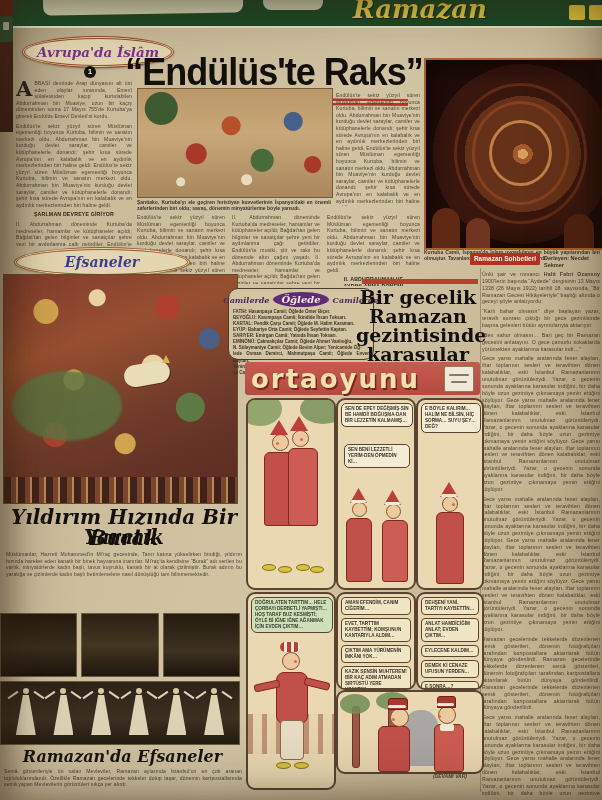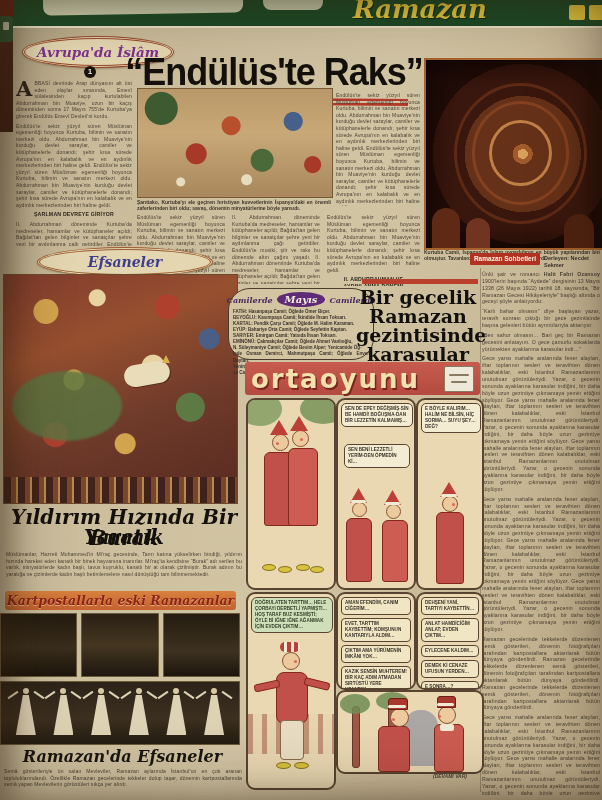--- a/index.html
+++ b/index.html
@@ -110,21 +110,21 @@
   </div>
   <div class="abs tiny" style="left:232px;top:214px;width:88px;height:70px">
     <p>II. Abdurrahman döneminde Kurtuba'da medreseler, hamamlar ve kütüphaneler açıldı; Bağdat'tan gelen bilginler ve sanatçılar şehre yeni bir aydınlanma çağı getirdiler. Endülüs'te musiki, şiir ve raks bu dönemde altın çağını yaşadı. II. Abdurrahman döneminde Kurtuba'da medreseler, hamamlar ve kütüphaneler açıldı; Bağdat'tan gelen bilginler ve sanatçılar şehre yeni bir aydınlanma çağı getirdiler. Endülüs'te musiki, şiir ve raks bu dönemde altın çağını yaşadı.</p>
   </div>
   <div class="abs tiny" style="left:327px;top:214px;width:93px;height:72px">
     <p>Endülüs'te sekiz yüzyıl süren Müslüman egemenliği boyunca Kurtuba, bilimin ve sanatın merkezi oldu. Abdurrahman bin Muaviye'nin kurduğu devlet saraylar, camiler ve kütüphanelerle donandı; şehir kısa sürede Avrupa'nın en kalabalık ve en aydınlık merkezlerinden biri haline geldi.</p>
     <div class="subhead">II. ABDURRAHMAN VE AYDINLANMA DÖNEMİ</div>
 
   </div>
 
-  <div class="abs oval" style="left:37px;top:247px;width:170px;height:24px;border-color:#9a5a30">
+  <div class="abs oval" style="left:14px;top:247px;width:170px;height:24px;border-color:#9a5a30">
     <span style="font:700 italic 14px 'DejaVu Serif',serif;color:#3d3e8e">Efsaneler</span>
   </div>
 
   <div class="abs" style="left:3px;top:274px;width:233px;height:228px;border:1px solid #6a4a2e;background:
        radial-gradient(circle at 18% 16%, #d2a44e 0 12px, rgba(0,0,0,0) 13px),
        radial-gradient(circle at 40% 10%, #e8d3a0 0 8px, rgba(0,0,0,0) 9px),
        radial-gradient(circle at 70% 14%, #b0402e 0 12px, rgba(0,0,0,0) 13px),
        radial-gradient(circle at 88% 28%, #4a5e86 0 10px, rgba(0,0,0,0) 11px),
        radial-gradient(circle at 64% 40%, #e8d3a0 0 11px, rgba(0,0,0,0) 12px),
        radial-gradient(circle at 30% 46%, #d2a44e 0 10px, rgba(0,0,0,0) 11px),
@@ -136,24 +136,20 @@
     <div class="abs" style="left:120px;top:88px;width:46px;height:22px;background:#e9dcb8;border-radius:12px;transform:rotate(-10deg);box-shadow:1px 1px 0 #5a2a1e"></div>
     <div class="abs" style="left:158px;top:80px;width:8px;height:8px;background:#d9b04e;clip-path:polygon(50% 0,100% 100%,0 100%)"></div>
     <div class="abs" style="left:0;bottom:0;width:100%;height:26px;opacity:.85;background:
          repeating-linear-gradient(90deg,#3a201a 0 7px,#7e4a2e 7px 12px,#c79a58 12px 14px)"></div>
   </div>
 
   <div class="abs" style="left:0;top:528px;width:248px;text-align:center;font:700 italic 20px/1 'DejaVu Serif',serif;color:#14110d">Burak</div>
   <div class="abs" style="left:0;top:507px;width:248px;text-align:center;font:700 italic 20px/1 'DejaVu Serif',serif;color:#14110d">Yıldırım Hızında Bir Yaratık</div>
   <div class="abs tiny" style="left:6px;top:551px;width:236px;height:36px">Müslümanlar, Hazreti Muhammed'in Mi'raç gecesinde, Tanrı katına yükselirken bindiği, yıldırım hızında hareket eden kanatlı bir binek hayvanına inanırlar. Mi'raç'ta kendisine “Burak” adı verilen bu varlık, minyatürlerde kadın başlı, tavus kuyruklu, kanatlı bir at olarak çizilmiştir. Burak adının bu yaratığa ve çizimlerde kadın başlı betimlemelere nasıl dönüştüğü tam bilinmemektedir.</div>
 
-  <div class="abs" style="left:5px;top:591px;width:231px;height:19px;border-radius:3px;
-              background:linear-gradient(#d8813f,#c4622f);display:flex;align-items:center;justify-content:center">
-    <span style="font:700 italic 12.5px 'DejaVu Serif',serif;color:#8c2416;text-shadow:0 1px 0 rgba(255,225,185,.55)">Kartpostallarla eski Ramazanlar</span>
-  </div>
 
   <div class="abs" style="left:0;top:613px;width:240px;height:64px;display:flex;gap:4px">
     <div style="flex:1;background:linear-gradient(#241c10,#3a2e1c 55%,#1c150c);border:1px solid #6b5a3c"></div>
     <div style="flex:1;background:linear-gradient(#2a2014,#443620 50%,#1f1810);border:1px solid #6b5a3c"></div>
     <div style="flex:1;background:linear-gradient(#241c10,#3e3220 60%,#1c150c);border:1px solid #6b5a3c"></div>
   </div>
   <div class="abs" style="left:0;top:681px;width:240px;height:64px;background:linear-gradient(#2c2318,#3c3020 60%,#241c12);
               border:1px solid #6b5a3c;display:flex;align-items:flex-end;justify-content:space-around;padding:4px 6px;box-sizing:border-box">
     <div class="dervish">
         <span class="dh"></span>
@@ -191,25 +187,25 @@
         <span class="da2"></span>
         <span class="db"></span>
       </div>
   </div>
 
   <div class="abs" style="left:0;top:749px;width:245px;text-align:center;font:700 italic 16px/1 'DejaVu Serif',serif;color:#181510">Ramazan'da Efsaneler</div>
   <div class="abs tiny" style="left:4px;top:768px;width:238px;height:20px">
     <p>Semâ gösterileriyle ün salan Mevleviler, Ramazan aylarında İstanbul'un en çok aranan topluluklarındandı. Özellikle Ramazan gecelerinde tekkeler dolup taşar, dönemin kartpostallarında semâ yapan Mevlevilerin görüntüleri sıkça yer alırdı.</p>
   </div>
 
-  <div class="abs" style="left:228px;top:288px;width:146px;height:72px;border:1.5px solid #4a3c2c;border-radius:22px;
+  <div class="abs" style="left:228px;top:288px;width:146px;height:72px;border:1.5px solid #4a3c2c;border-radius:10px;
               background:#d3c5a2;padding:3px 4px;box-sizing:border-box">
     <div style="display:flex;align-items:center;justify-content:center;gap:4px;margin-bottom:2px">
       <span style="font:700 italic 8px 'DejaVu Serif',serif;color:#4a2a5e">Camilerde</span>
-      <span style="background:#5f2a78;color:#f2ecd8;border-radius:50%;padding:2px 8px;font:700 italic 10px 'DejaVu Serif',serif">Mayıs</span>
+      <span style="background:#5f2a78;color:#f2ecd8;border-radius:50%;padding:2px 8px;font:700 italic 10px 'DejaVu Serif',serif">Öğlede</span>
       <span style="font:700 italic 8px 'DejaVu Serif',serif;color:#4a2a5e">Camilerde</span>
     </div>
     <div style="font:700 4.5px/1.35 'Liberation Sans',sans-serif;color:#39322a;text-align:justify">
       <div>FATİH: Hasanpaşa Camii; Öğlede Ömer Biçer.</div>
       <div>BEYOĞLU: Kasımpaşa Camii; İkindide İhsan Toksarı.</div>
       <div>KARTAL: Pendik Çarşı Camii; Öğlede M. Halim Karaman.</div>
       <div>EYÜP: Bahariye Orta Camii; Öğlede Seyfettin Kaptan.</div>
       <div>SARIYER: Emirgan Camii; Yatsıda İhsan Toksarı.</div>
       <div>EMİNÖNÜ: Çakmakçılar Camii; Öğlede Ahmet Vanlıoğlu,</div>
       <div>N. Süleymaniye Camii; Öğlede Besim Alper; Yenicamide Öğ-</div>

